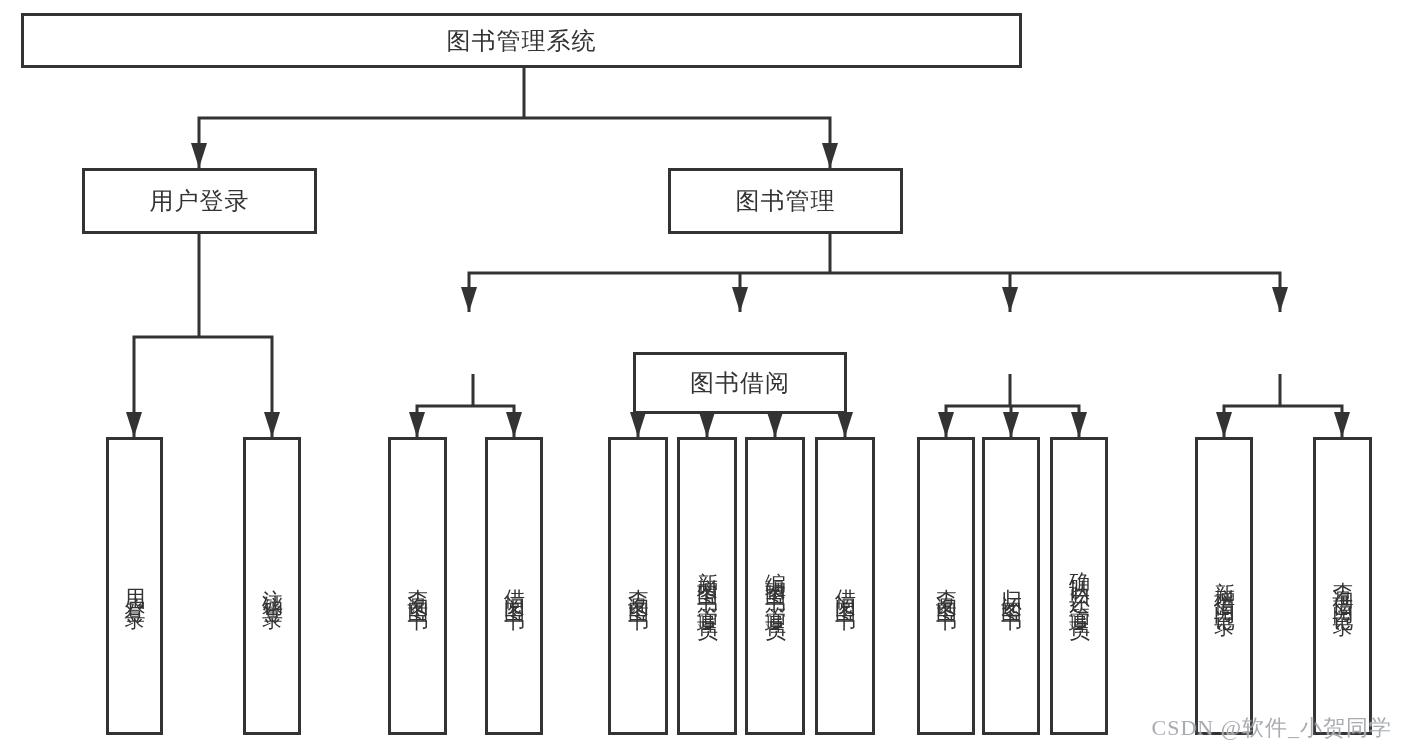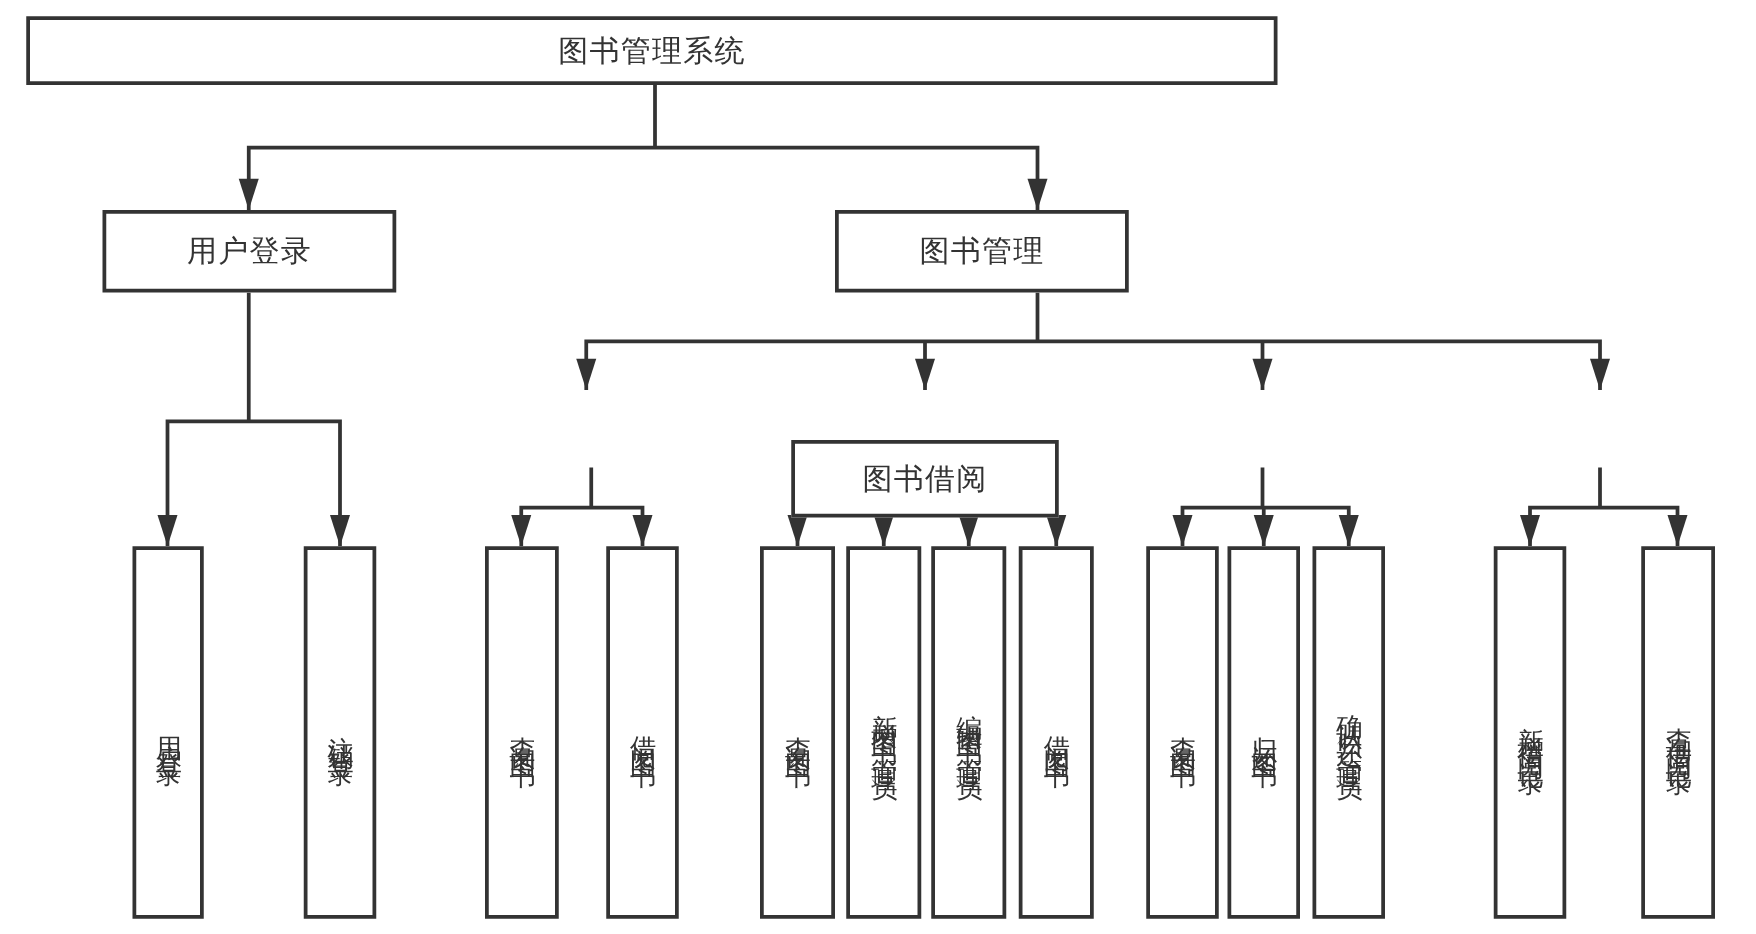--- a/index.html
+++ b/index.html
@@ -130,14 +130,15 @@
   <div class="node vnode leaf n-b2">编辑图书（管理员）</div>
   <div class="node vnode leaf n-b3">借阅图书</div>
 
   <div class="node vnode leaf n-c0">查询图书</div>
   <div class="node vnode leaf n-c1">归还图书</div>
   <div class="node vnode leaf n-c2">确认归还（管理员）</div>
 
   <div class="node vnode leaf n-d0">新增借阅记录</div>
   <div class="node vnode leaf n-d1">查询借阅记录</div>
 
+  <div class="watermark">CSDN @软件_小贺同学</div>
 
 </div>
 
 </body></html>

